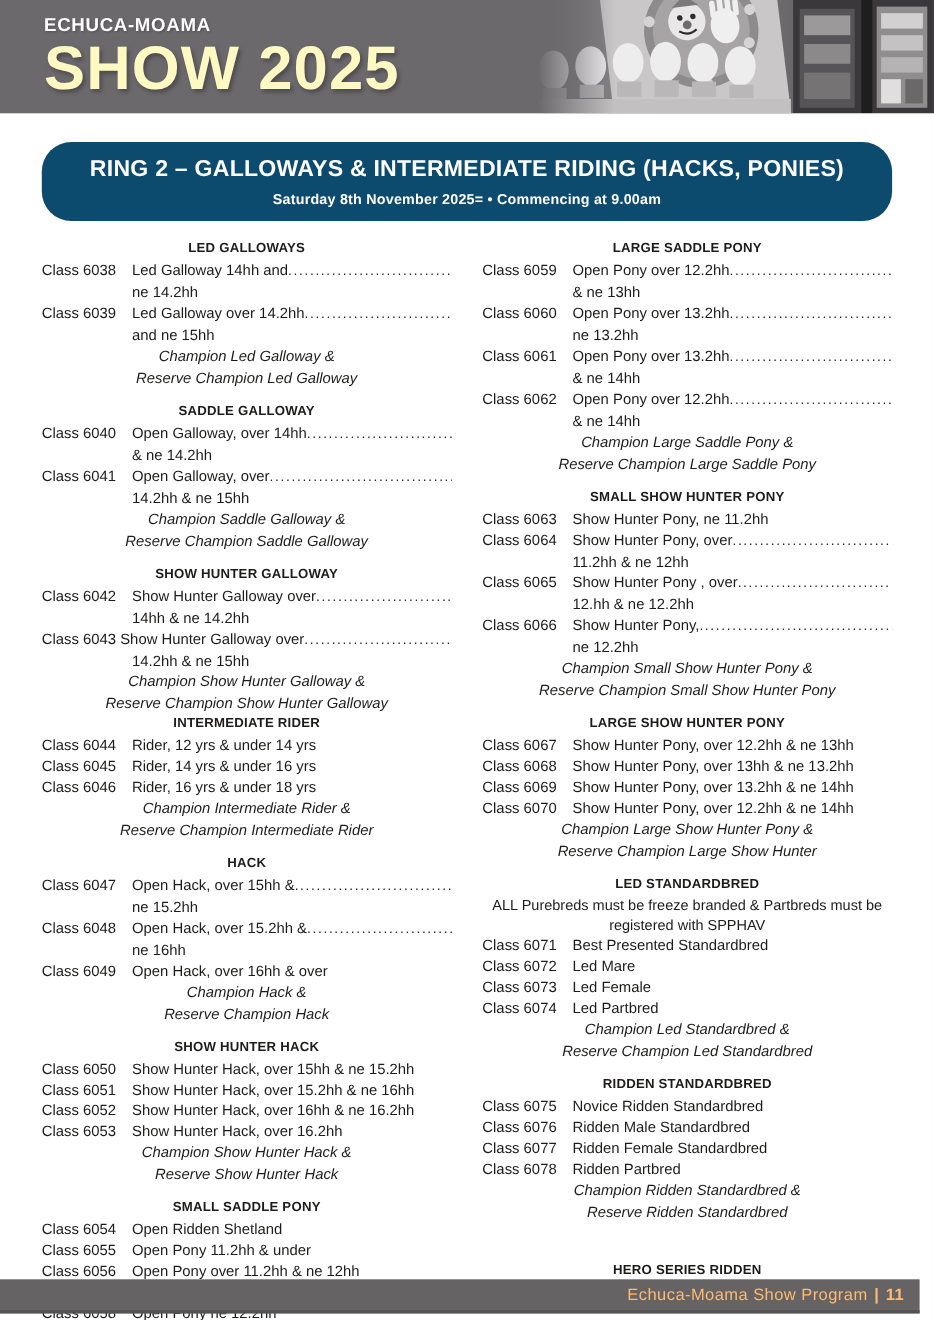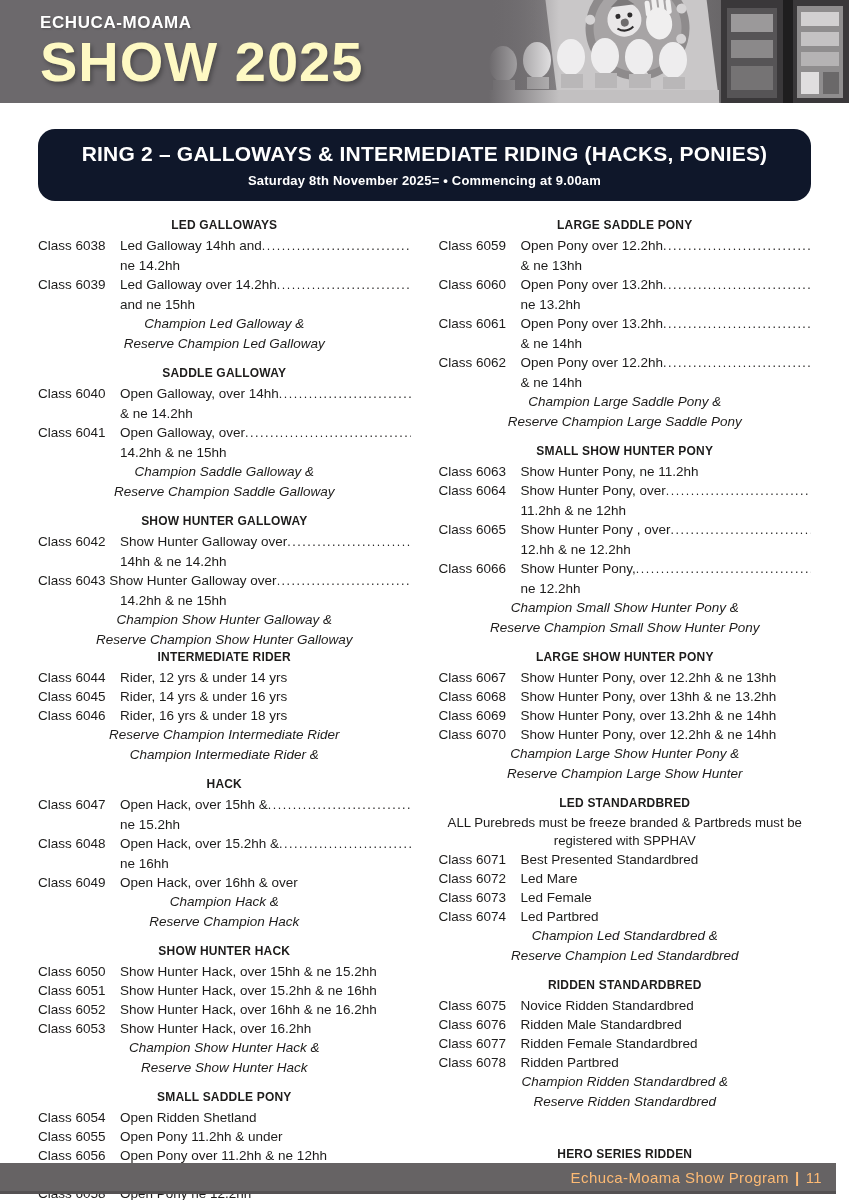--- a/index.html
+++ b/index.html
@@ -30,22 +30,22 @@
     text-shadow:1px 1px 2px rgba(0,0,0,.25);
   }
   .big-title{
     color:#fef9c3;font-weight:bold;font-size:56px;line-height:1.0;
     letter-spacing:1px;margin-top:1px;
     text-shadow:2px 3px 4px rgba(0,0,0,.3);
   }
   
   .ring-box{
     margin:26px 38px 0 38px;
-    background:#0f172a;
-    border-radius:17px;
+    background:#0c4a6e;
+    border-radius:27px;
     text-align:center;
     padding:13px 14px 13px 14px;
     color:#ffffff;
   }
   .ring-title{font-size:21px;font-weight:bold;letter-spacing:.2px;}
   .ring-subtitle{font-size:13px;font-weight:bold;margin-top:7px;letter-spacing:.2px;}
   
   .cols{
     display:flex;
     gap:28px;
@@ -88,21 +88,21 @@
     width:836px;height:31px;
     background:#666364;
     border-bottom:3px solid #545152;
     box-sizing:border-box;
     display:flex;align-items:center;justify-content:flex-end;
     padding-right:14px;
     color:#fdba74;
     font-size:15px;letter-spacing:.4px;
   }
   .footer .sep{margin:0 6px;font-weight:bold;}
-  .footer .pnum{font-weight:normal;}
+  .footer .pnum{font-weight:bold;}
 </style>
 </head>
 <body>
 
 <div class="page">
 
   <div class="banner">
     <svg class="banner-photo" viewBox="0 0 360 103" preserveAspectRatio="none" aria-hidden="true">
       <defs>
         <linearGradient id="bg" x1="0" y1="0" x2="1" y2="0">
@@ -271,22 +271,22 @@
             <span class="desc">
               <span class="t">Rider, 14 yrs &amp; under 16 yrs</span>
             </span>
           </div>
           <div class="row">
             <span class="cls">Class 6046</span>
             <span class="desc">
               <span class="t">Rider, 16 yrs &amp; under 18 yrs</span>
             </span>
           </div>
+          <div class="champ">Champion Intermediate Rider &amp;</div>
           <div class="champ">Reserve Champion Intermediate Rider</div>
-          <div class="champ">Champion Intermediate Rider &amp;</div>
         </section>
         <section class="sec">
           <h3 class="sec-title">HACK</h3>
           <div class="row">
             <span class="cls">Class 6047</span>
             <span class="desc">
               <span class="t">Open Hack, over 15hh &amp;</span>
               <span class="dots"></span>
             </span>
           </div>

